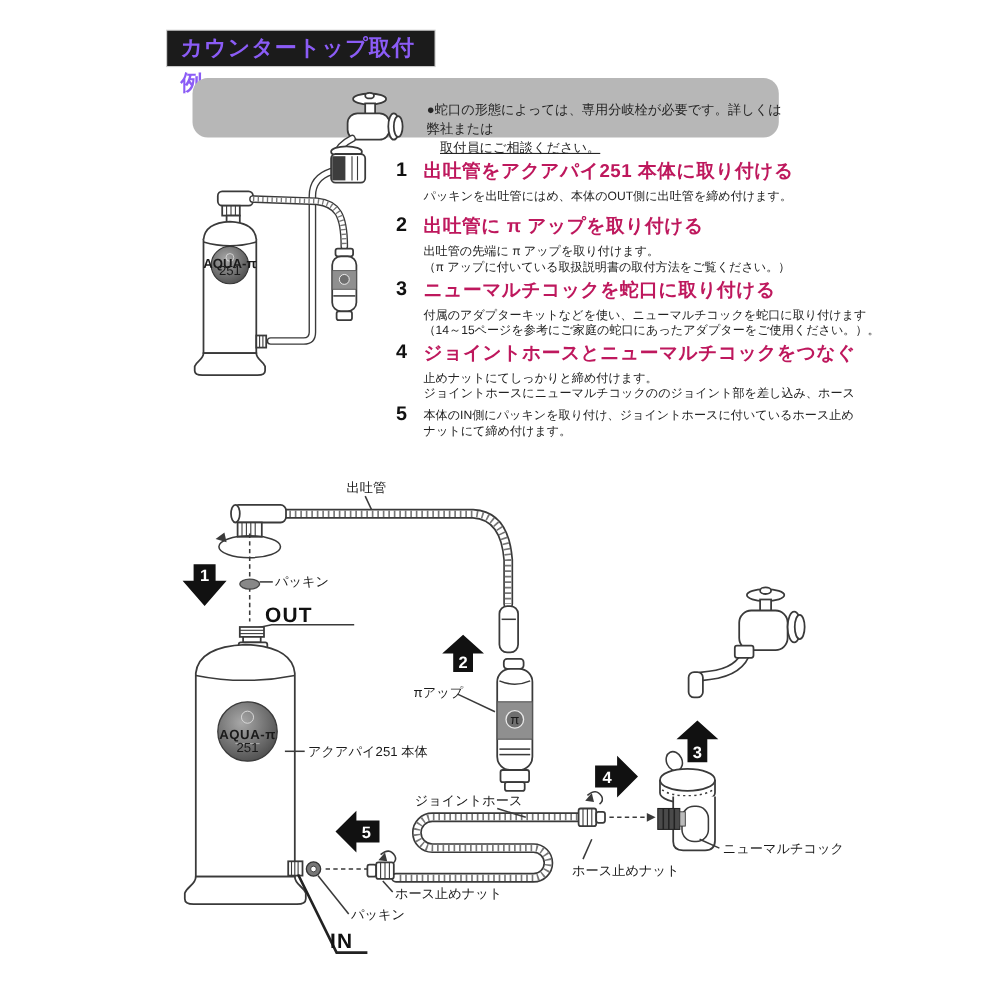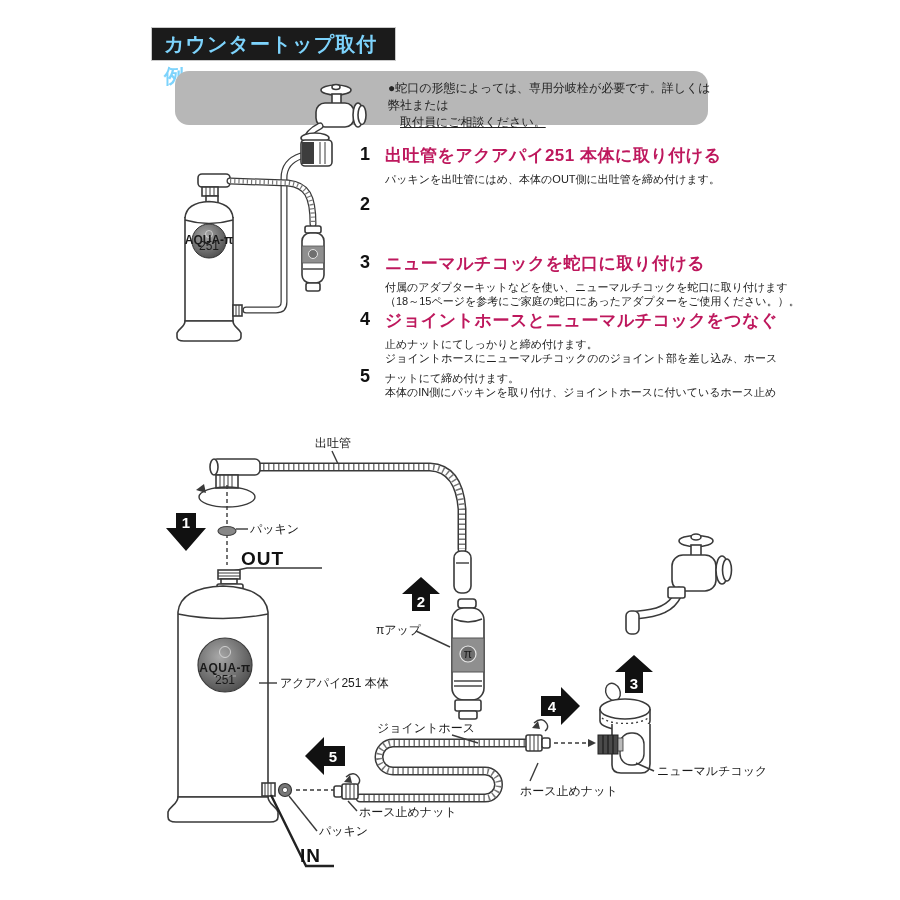--- a/index.html
+++ b/index.html
@@ -1,22 +1,22 @@
 <!DOCTYPE html>
 <html><head>
 <meta charset="utf-8">
 <style>
   html,body{margin:0;padding:0;background:#fff;}
   #page{position:relative;width:900px;height:900px;background:#ffffff;overflow:hidden;
         font-family:"Liberation Sans","DejaVu Sans",sans-serif;color:#1a1a1a;}
   .titlebar{position:absolute;left:152px;top:28px;width:243px;height:32px;background:#1b1b1b;
-            color:#7dd3fc;font-size:20px;font-weight:bold;line-height:32px;padding-left:12px;
+            color:#8b5cf6;font-size:20px;font-weight:bold;line-height:32px;padding-left:12px;
             letter-spacing:1px;box-sizing:border-box;box-shadow:0 0 0 1px #c9c9c9;}
   .notebox{position:absolute;left:175px;top:71px;width:533px;height:54px;background:#b7b7b7;border-radius:14px;}
-  .notetext{position:absolute;left:388px;top:80px;width:330px;font-size:12px;line-height:17px;color:#252525;}
+  .notetext{position:absolute;left:388px;top:92px;width:330px;font-size:12px;line-height:17px;color:#252525;}
   .notetext .l2{padding-left:12px;text-decoration:underline;}
   .step{position:absolute;left:360px;display:flex;gap:8px;width:430px;}
   .step-num{font-size:18px;font-weight:bold;width:17px;flex:none;color:#111;}
   .step-heading{font-size:17px;font-weight:bold;letter-spacing:0.5px;color:#be185d;white-space:nowrap;}
   .step-line{font-size:11px;line-height:12.5px;color:#222;margin-top:6px;white-space:nowrap;}
   .step-line + .step-line{margin-top:1px;}
   svg{position:absolute;overflow:visible;}
   svg text{font-family:"Liberation Sans","DejaVu Sans",sans-serif;fill:#1a1a1a;font-size:12px;}
   .ol{fill:#ffffff;stroke:#3a3a3a;stroke-width:1.6;}
   .ln{fill:none;stroke:#3a3a3a;stroke-width:1.4;}
@@ -114,43 +114,46 @@
   <div class="step" style="top:144px">
     <span class="step-num">1</span>
     <div>
       <div class="step-heading">出吐管をアクアパイ251 本体に取り付ける</div>
       <div class="step-line">パッキンを出吐管にはめ、本体のOUT側に出吐管を締め付けます。</div>
     </div>
   </div>
   <div class="step" style="top:194px">
     <span class="step-num">2</span>
     <div>
+      <div class="step-heading">出吐管に π アップを取り付ける</div>
+      <div class="step-line">出吐管の先端に π アップを取り付けます。</div>
+      <div class="step-line">（π アップに付いている取扱説明書の取付方法をご覧ください。）</div>
     </div>
   </div>
   <div class="step" style="top:252px">
     <span class="step-num">3</span>
     <div>
       <div class="step-heading">ニューマルチコックを蛇口に取り付ける</div>
       <div class="step-line">付属のアダプターキットなどを使い、ニューマルチコックを蛇口に取り付けます</div>
-      <div class="step-line">（18～15ページを参考にご家庭の蛇口にあったアダプターをご使用ください。）。</div>
+      <div class="step-line">（14～15ページを参考にご家庭の蛇口にあったアダプターをご使用ください。）。</div>
     </div>
   </div>
   <div class="step" style="top:309px">
     <span class="step-num">4</span>
     <div>
       <div class="step-heading">ジョイントホースとニューマルチコックをつなぐ</div>
       <div class="step-line">止めナットにてしっかりと締め付けます。</div>
       <div class="step-line">ジョイントホースにニューマルチコックののジョイント部を差し込み、ホース</div>
     </div>
   </div>
   <div class="step" style="top:366px">
     <span class="step-num">5</span>
     <div>
+      <div class="step-line">本体のIN側にパッキンを取り付け、ジョイントホースに付いているホース止め</div>
       <div class="step-line">ナットにて締め付けます。</div>
-      <div class="step-line">本体のIN側にパッキンを取り付け、ジョイントホースに付いているホース止め</div>
     </div>
   </div>
 
   <svg style="left:150px;top:425px" width="630" height="460" viewBox="0 0 630 460">
     <defs>
       <radialGradient id="gLogo" cx="40%" cy="35%" r="75%">
         <stop offset="0%" stop-color="#a8a8a8"></stop>
           <stop offset="60%" stop-color="#6e6e6e"></stop>
           <stop offset="100%" stop-color="#474747"></stop>
       </radialGradient>

